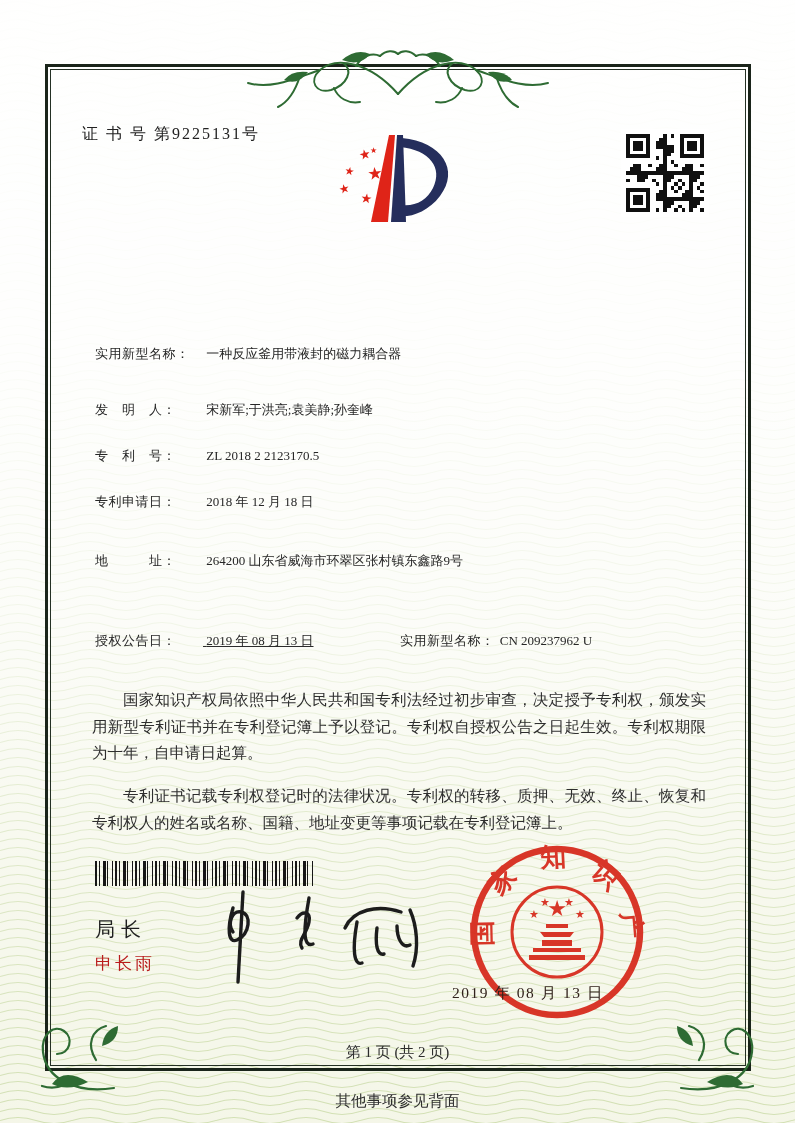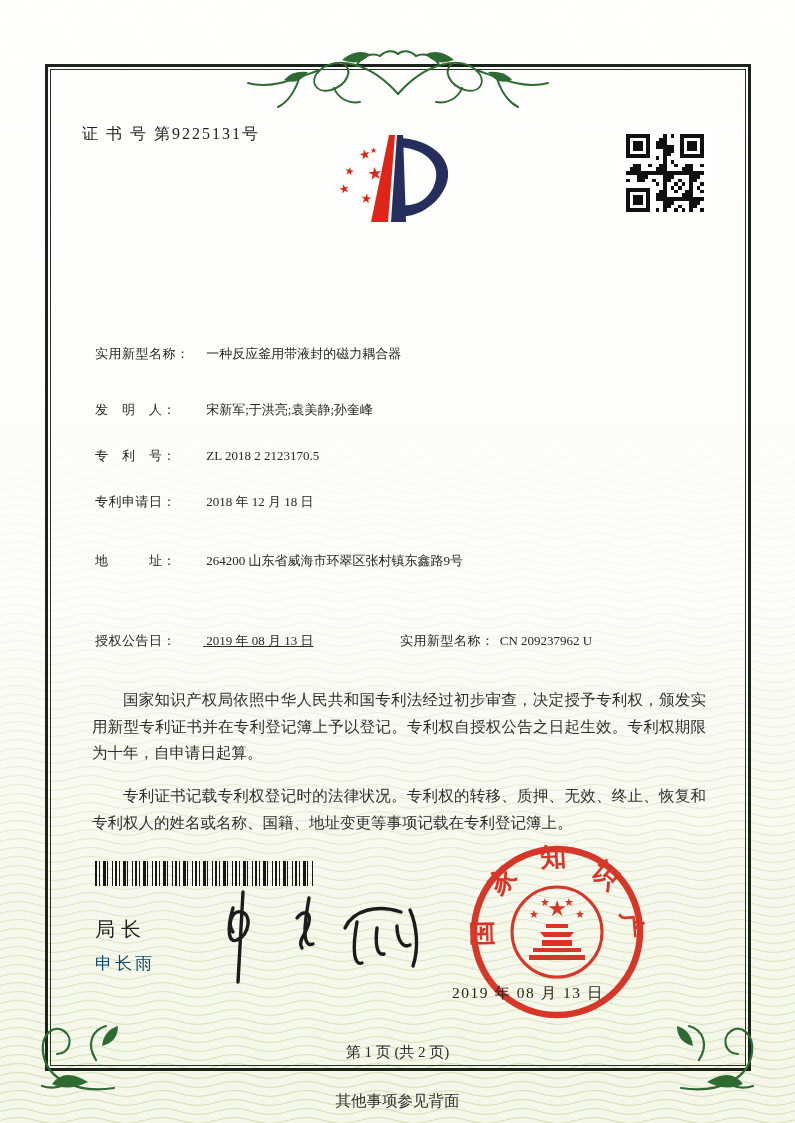--- a/index.html
+++ b/index.html
@@ -44,21 +44,21 @@
 
   .barcode{position:absolute;left:95px;top:861px;width:218px;height:25px;
     background:repeating-linear-gradient(90deg,
       #161616 0 2px,transparent 2px 4px,
       #161616 4px 5px,transparent 5px 8px,
       #161616 8px 11px,transparent 11px 12px,
       #161616 12px 13px,transparent 13px 17px,
       #161616 17px 18px,transparent 18px 20px);}
 
   .director-title{position:absolute;left:95px;top:916px;font-size:20px;letter-spacing:6px;color:#1f1f1f;}
-  .director-name{position:absolute;left:95px;top:952px;font-size:17px;letter-spacing:3px;color:#0c4a6e;}
+  .director-name{position:absolute;left:95px;top:952px;font-size:17px;letter-spacing:3px;color:#b91c1c;}
   .signature{position:absolute;left:205px;top:886px;width:235px;height:105px;}
 
   .seal{position:absolute;left:467px;top:842px;width:180px;height:180px;opacity:.93;}
   .seal-date{position:absolute;left:452px;top:983px;width:180px;font-size:15.5px;
     letter-spacing:1.5px;color:#30211b;z-index:6;white-space:nowrap;}
 
   .page-info{position:absolute;left:0;top:1043px;width:100%;text-align:center;font-size:15px;color:#2b2b2b;}
   .back-note{position:absolute;left:0;top:1091px;width:100%;text-align:center;font-size:15.5px;color:#2e2e2e;}
 </style>
 </head>

